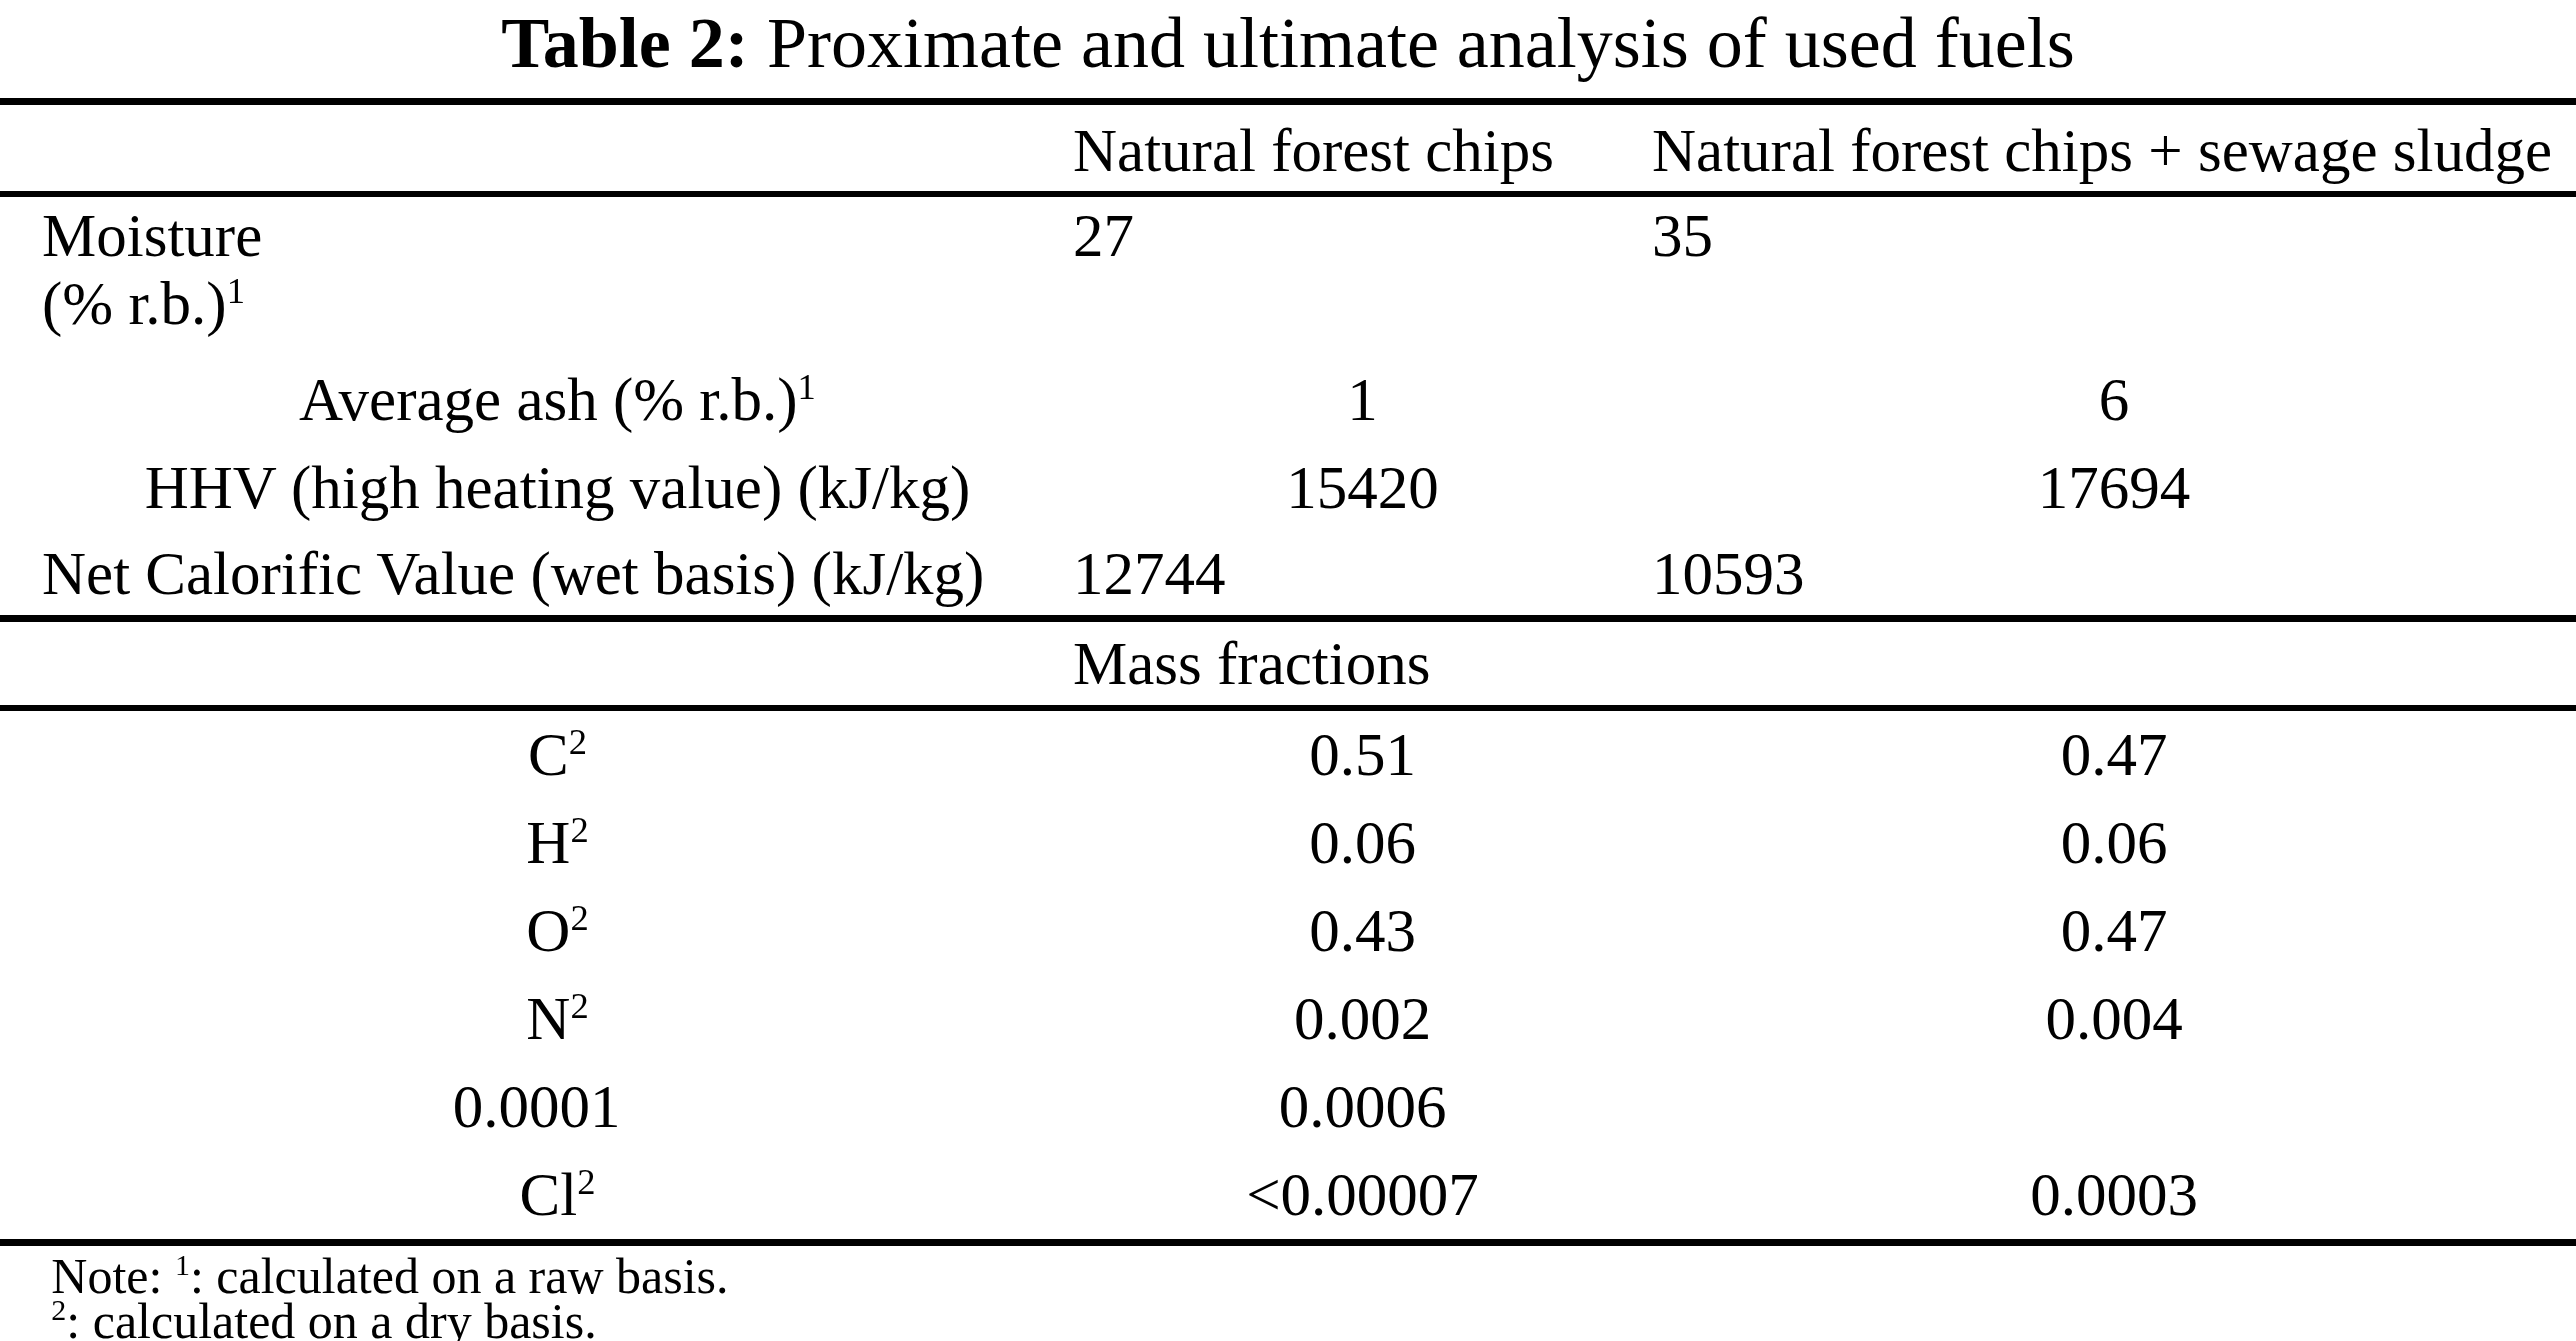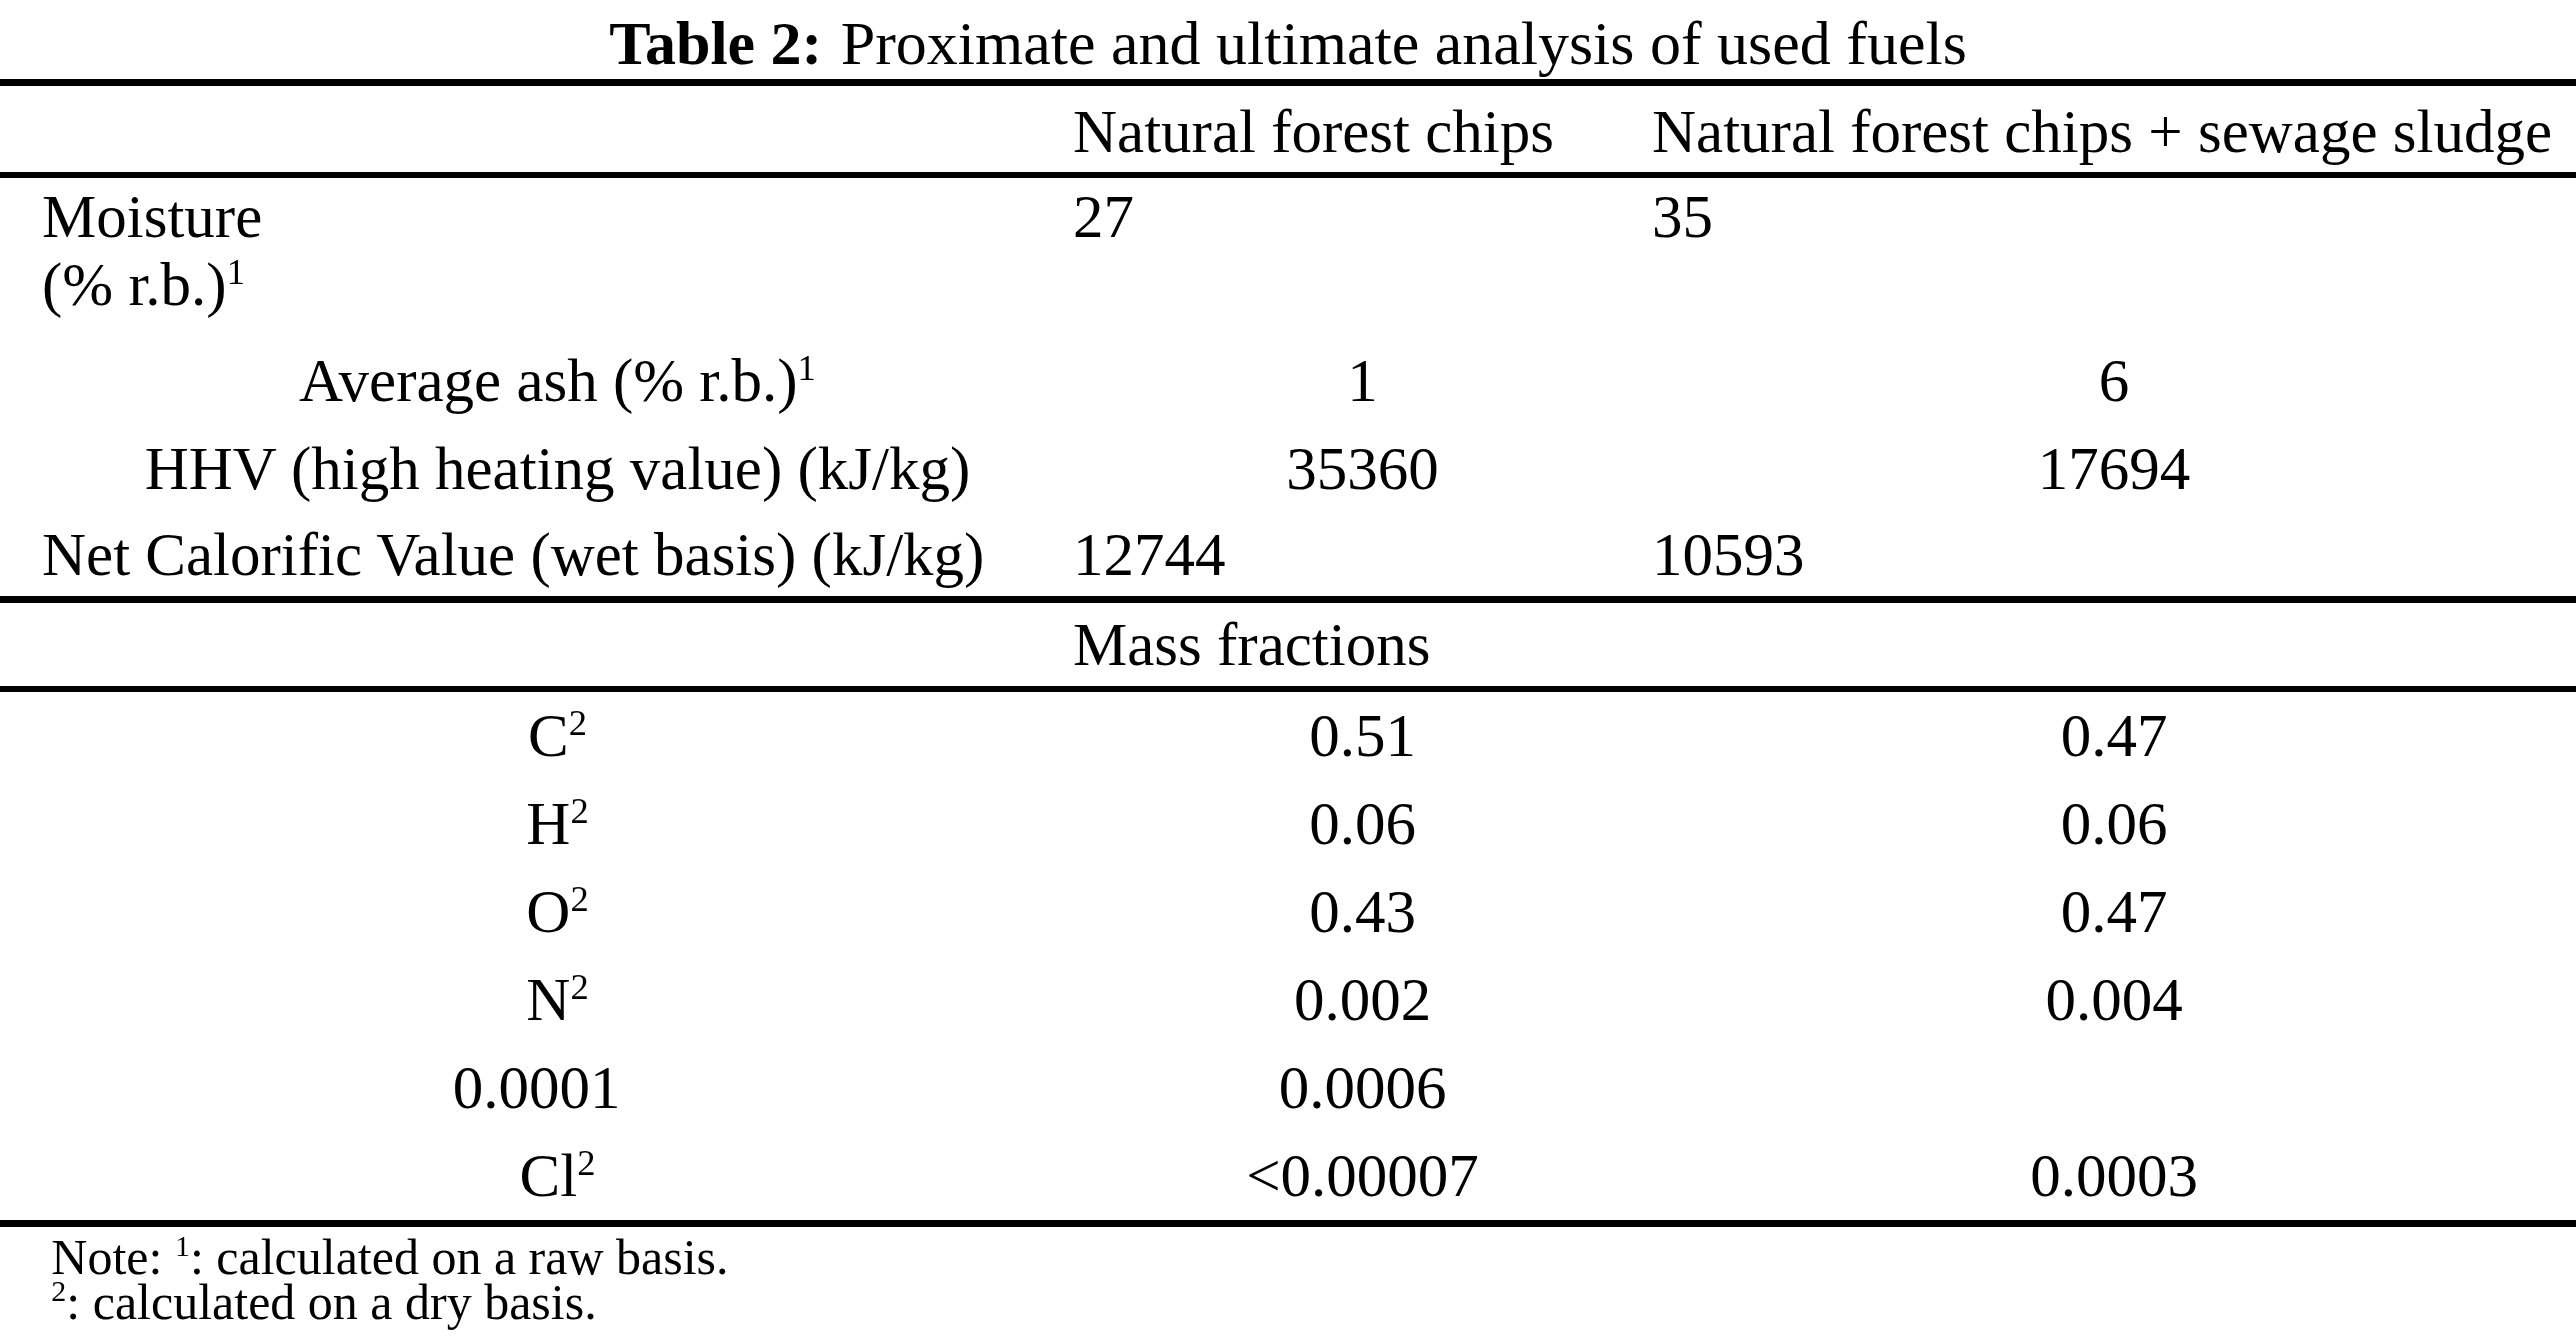--- a/index.html
+++ b/index.html
@@ -6,24 +6,24 @@
   html, body { background: #ffffff; }
   .page {
     width: 2576px;
     height: 1342px;
     background: #ffffff;
     color: #000000;
     font-family: "Liberation Serif", "DejaVu Serif", serif;
     overflow: hidden;
   }
   .caption {
-    height: 79px;
+    height: 98px;
     padding-top: 4px;
     text-align: center;
-    font-size: 62px;
+    font-size: 72px;
     line-height: 79px;
     white-space: nowrap;
     border-radius: 19px;
   }
   .caption .cap-label { font-weight: bold; margin-right: 18.4px; }
   .rule { height: 6.6px; background: #000000; width: 100%; }
   .grid-row {
     display: grid;
     grid-template-columns: 1073px 579px auto;
     font-size: 61px;
@@ -83,21 +83,21 @@
   </div>
 
   <div class="grid-row r">
     <div class="cell label-cell"><span>Average ash (% r.b.)</span><sup>1</sup></div>
     <div class="cell">1</div>
     <div class="cell">6</div>
   </div>
 
   <div class="grid-row r">
     <div class="cell label-cell"><span>HHV (high heating value) (kJ/kg)</span><sup></sup></div>
-    <div class="cell">35360</div>
+    <div class="cell">15420</div>
     <div class="cell">17694</div>
   </div>
 
   <div class="grid-row r-a4">
     <div class="cell label-cell"><span>Net Calorific Value (wet basis) (kJ/kg)</span><sup></sup></div>
     <div class="cell">12744</div>
     <div class="cell">10593</div>
   </div>
 
   <div class="rule"></div>

